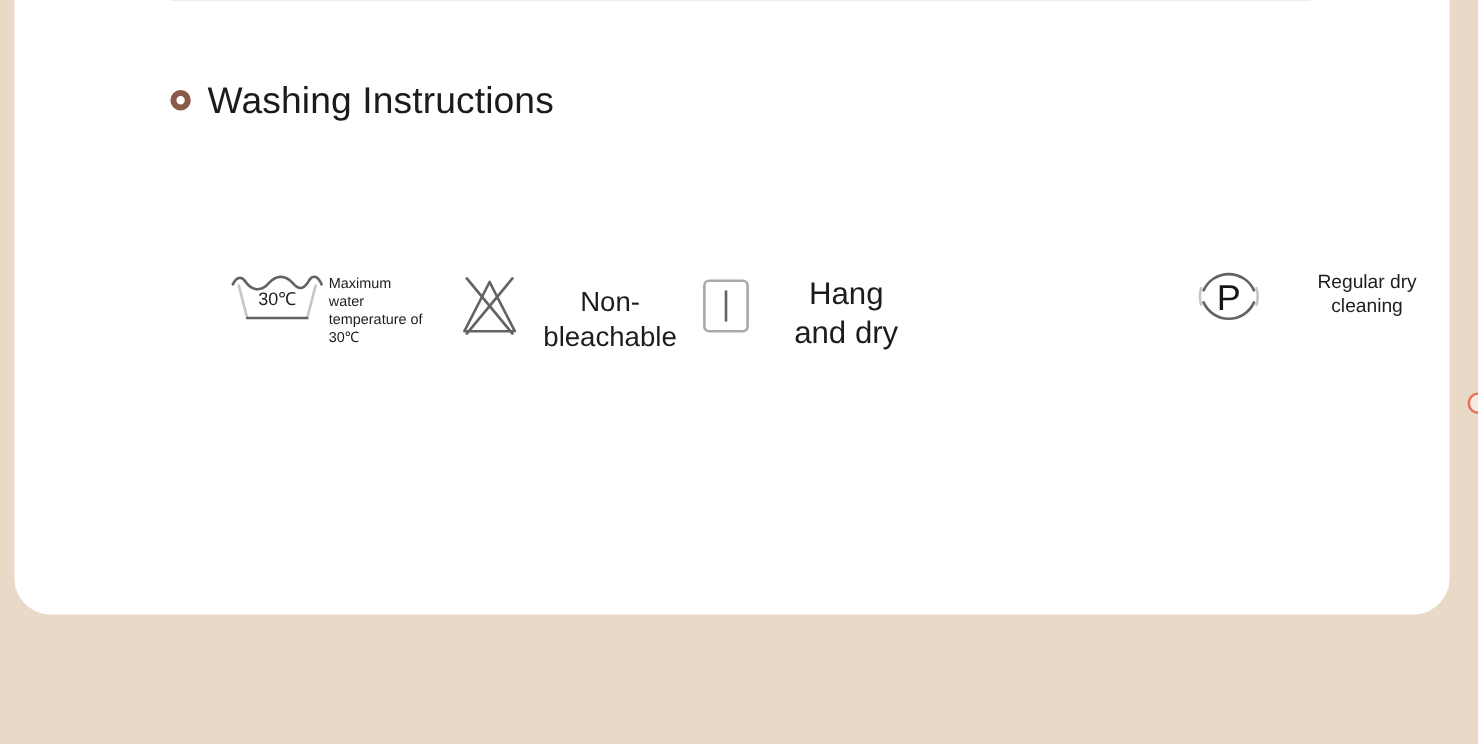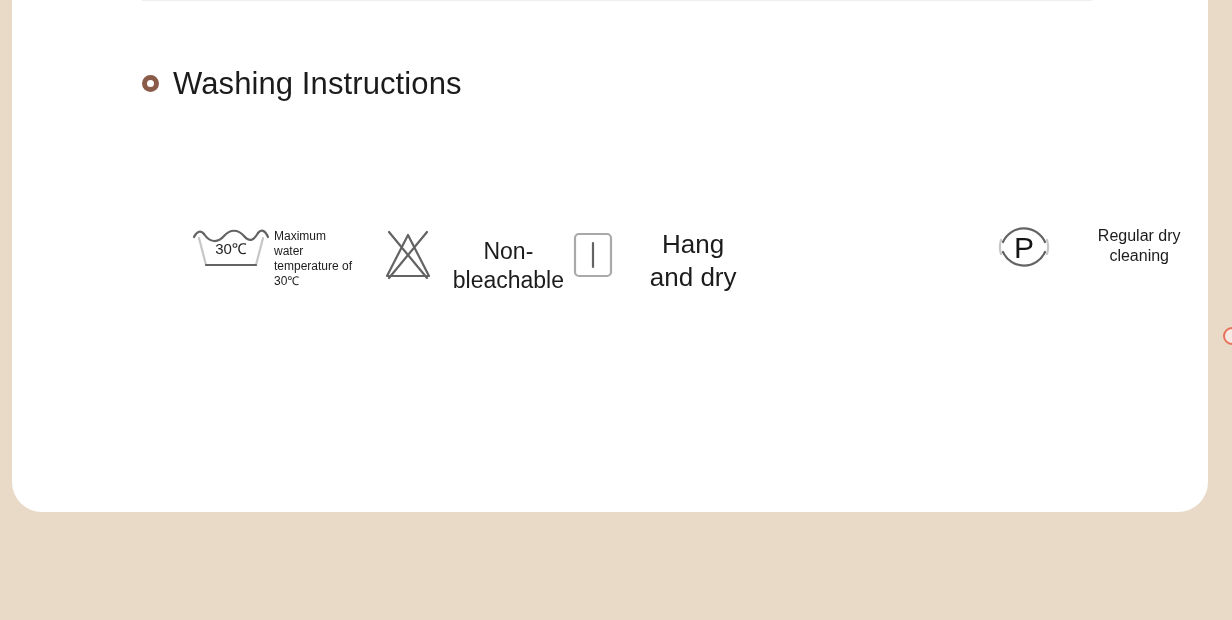--- a/index.html
+++ b/index.html
@@ -98,21 +98,21 @@
 
   
   #item-wash      { left:   2px; width: 230px; align-items: flex-start; }
   #item-wash .care-icon { width: 230px; justify-content: flex-start; padding-left: 62px; }
   #item-wash .care-label { font-size: 12px; text-align: left; margin-top: 14px; width: 205px; }
 
   #item-bleach    { left: 240px; width: 200px; }
   #item-bleach .care-icon { width: 200px; }
   #item-bleach .care-label { font-size: 23px; margin-top: 22px; }
 
-  #item-dry       { left: 413px; width: 200px; }
+  #item-dry       { left: 425px; width: 200px; }
   #item-dry .care-icon { width: 200px; }
   #item-dry .care-label { font-size: 26px; margin-top: 13px; }
 
   #item-iron      { left: 638px; width: 200px; }
   #item-iron .care-icon { width: 200px; }
   #item-iron .care-label { font-size: 17px; margin-top: 19px; }
 
   #item-dryclean  { left: 830px; width: 230px; }
   #item-dryclean .care-icon { width: 230px; }
   #item-dryclean .care-label { font-size: 16px; margin-top: 0; }

